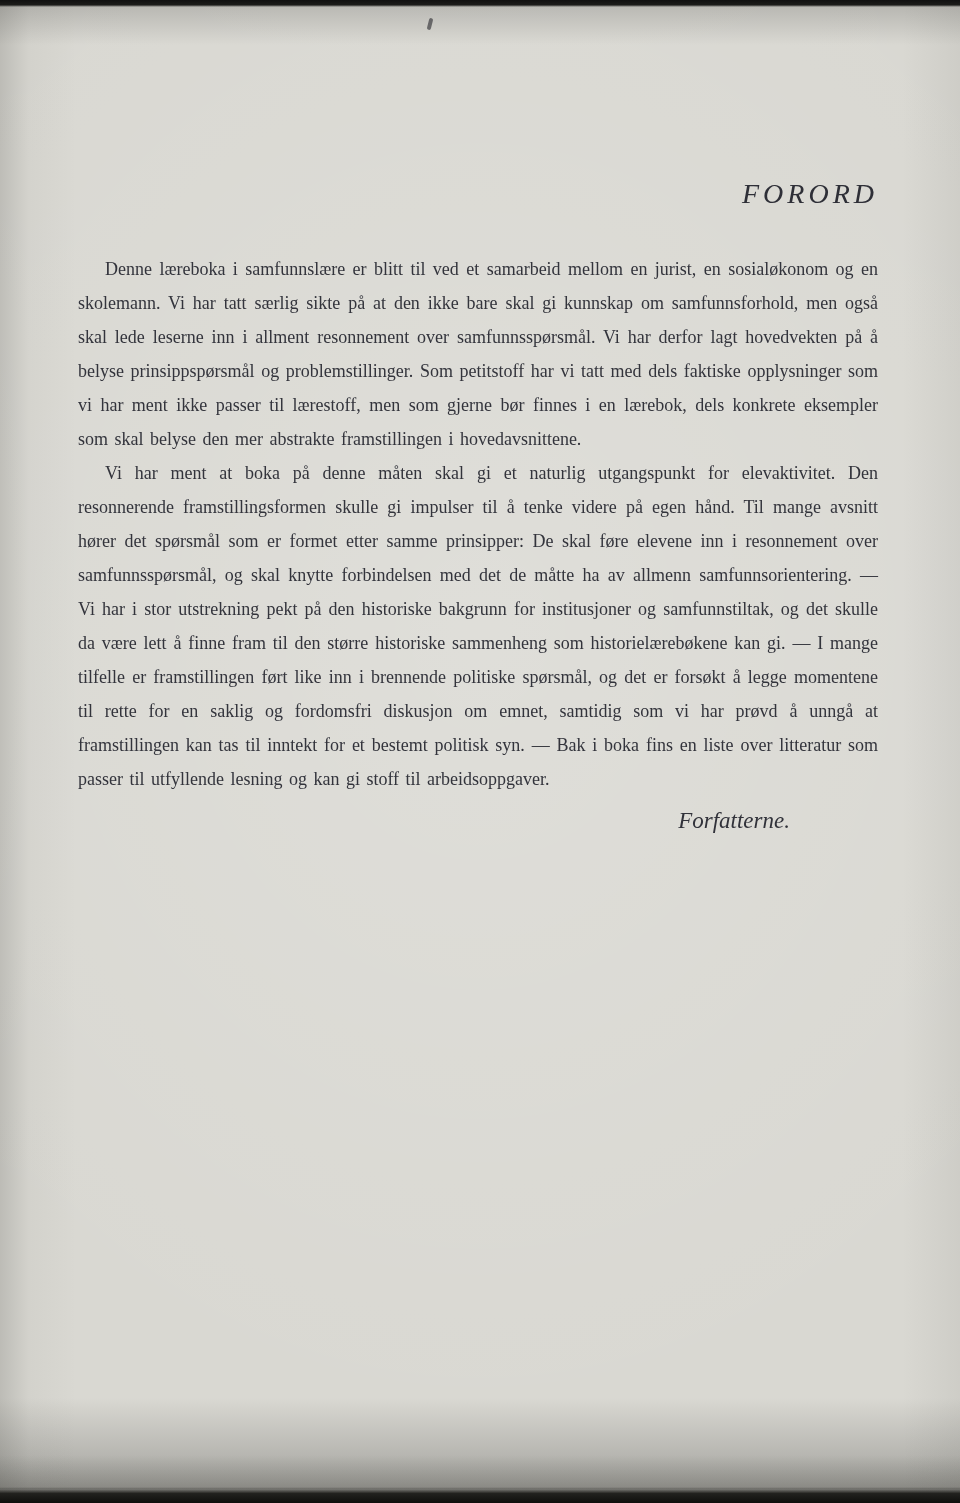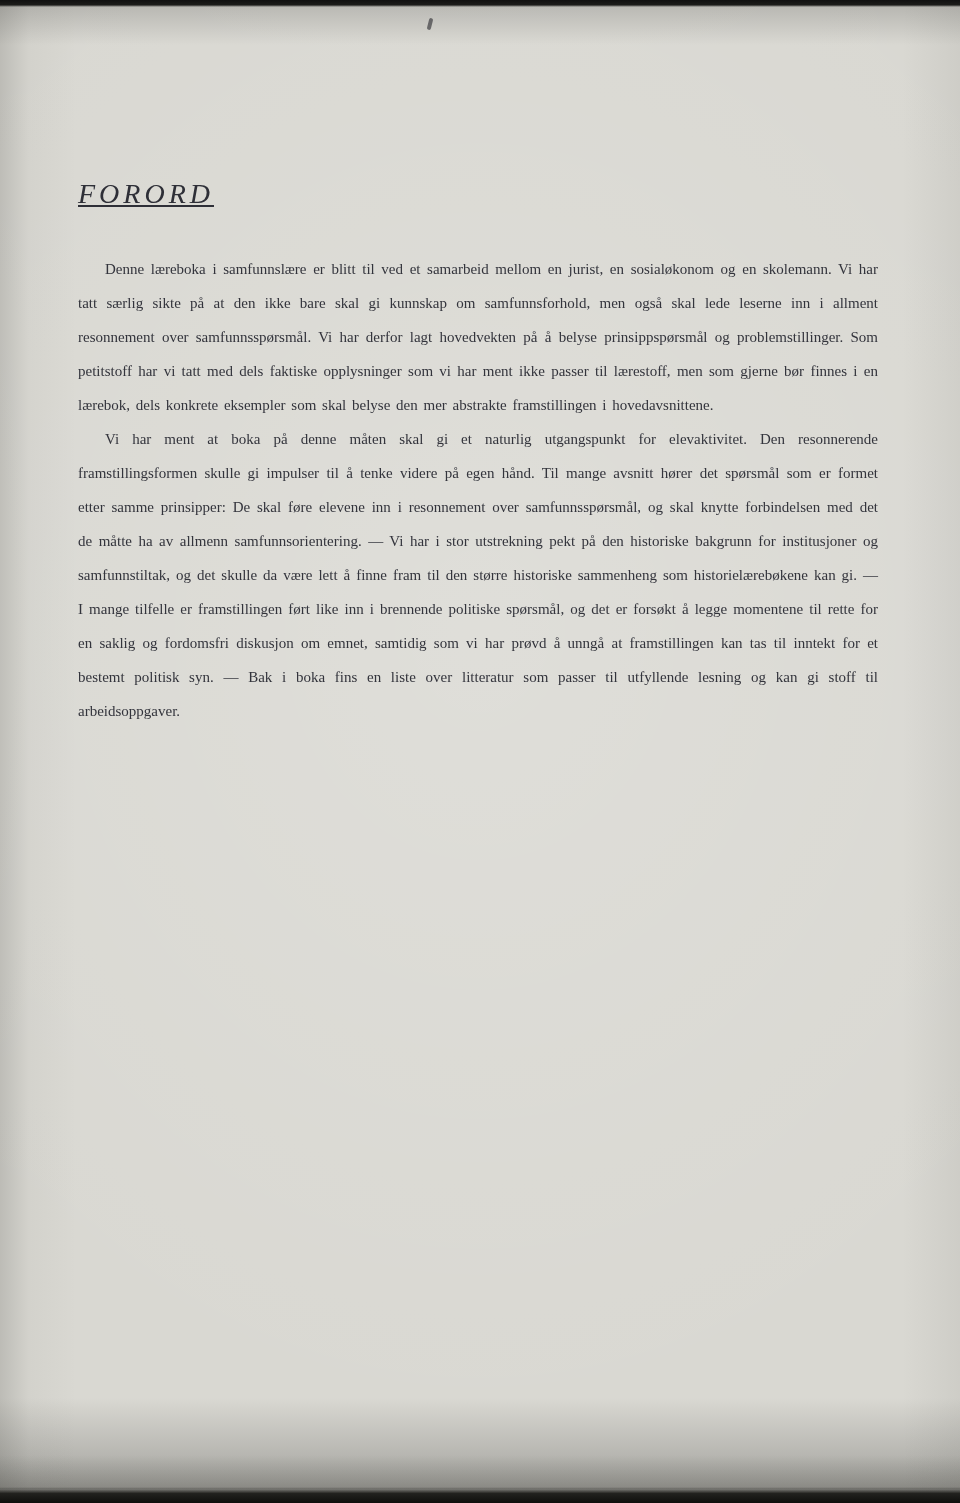--- a/index.html
+++ b/index.html
@@ -53,28 +53,27 @@
     left: 78px;
     right: 82px;
     top: 178px;
     color: #31323a;
   }
   .title {
     font-style: italic;
     font-weight: normal;
     font-size: 28px;
     letter-spacing: 4px;
-    text-align: left;
+    text-align: right;
     margin: 0 0 42px 0;
     color: #2e2f37;
-    text-decoration: underline;
   }
   .body-text p {
     margin: 0;
-    font-size: 15px;
+    font-size: 18px;
     line-height: 34px;
     text-align: justify;
     text-indent: 27px;
     word-spacing: 2px;
     color: #33343c;
   }
   .signature {
     margin-top: 8px;
     padding-right: 88px;
     text-align: right;
@@ -90,17 +89,18 @@
 <div class="page">
   <div class="scan-edge-top"></div>
   <div class="scan-artifact"></div>
 
   <div class="text-block">
     <h1 class="title">FORORD</h1>
     <div class="body-text">
       <p>Denne læreboka i samfunnslære er blitt til ved et samarbeid mellom en jurist, en sosialøkonom og en skolemann. Vi har tatt særlig sikte på at den ikke bare skal gi kunnskap om samfunnsforhold, men også skal lede leserne inn i allment resonnement over samfunnsspørsmål. Vi har derfor lagt hovedvekten på å belyse prinsippspørsmål og problemstillinger. Som petitstoff har vi tatt med dels faktiske opplysninger som vi har ment ikke passer til lærestoff, men som gjerne bør finnes i en lærebok, dels konkrete eksempler som skal belyse den mer abstrakte framstillingen i hovedavsnittene.</p>
       <p>Vi har ment at boka på denne måten skal gi et naturlig utgangspunkt for elevaktivitet. Den resonnerende framstillingsformen skulle gi impulser til å tenke videre på egen hånd. Til mange avsnitt hører det spørsmål som er formet etter samme prinsipper: De skal føre elevene inn i resonnement over samfunnsspørsmål, og skal knytte forbindelsen med det de måtte ha av allmenn samfunnsorientering. — Vi har i stor utstrekning pekt på den historiske bakgrunn for institusjoner og samfunnstiltak, og det skulle da være lett å finne fram til den større historiske sammenheng som historielærebøkene kan gi. — I mange tilfelle er framstillingen ført like inn i brennende politiske spørsmål, og det er forsøkt å legge momentene til rette for en saklig og fordomsfri diskusjon om emnet, samtidig som vi har prøvd å unngå at framstillingen kan tas til inntekt for et bestemt politisk syn. — Bak i boka fins en liste over litteratur som passer til utfyllende lesning og kan gi stoff til arbeidsoppgaver.</p>
     </div>
+    <div class="signature">Forfatterne.</div>
   </div>
 
   <div class="scan-shadow-bottom"></div>
   <div class="scan-edge-bottom"></div>
 </div>
 
 </body></html>

